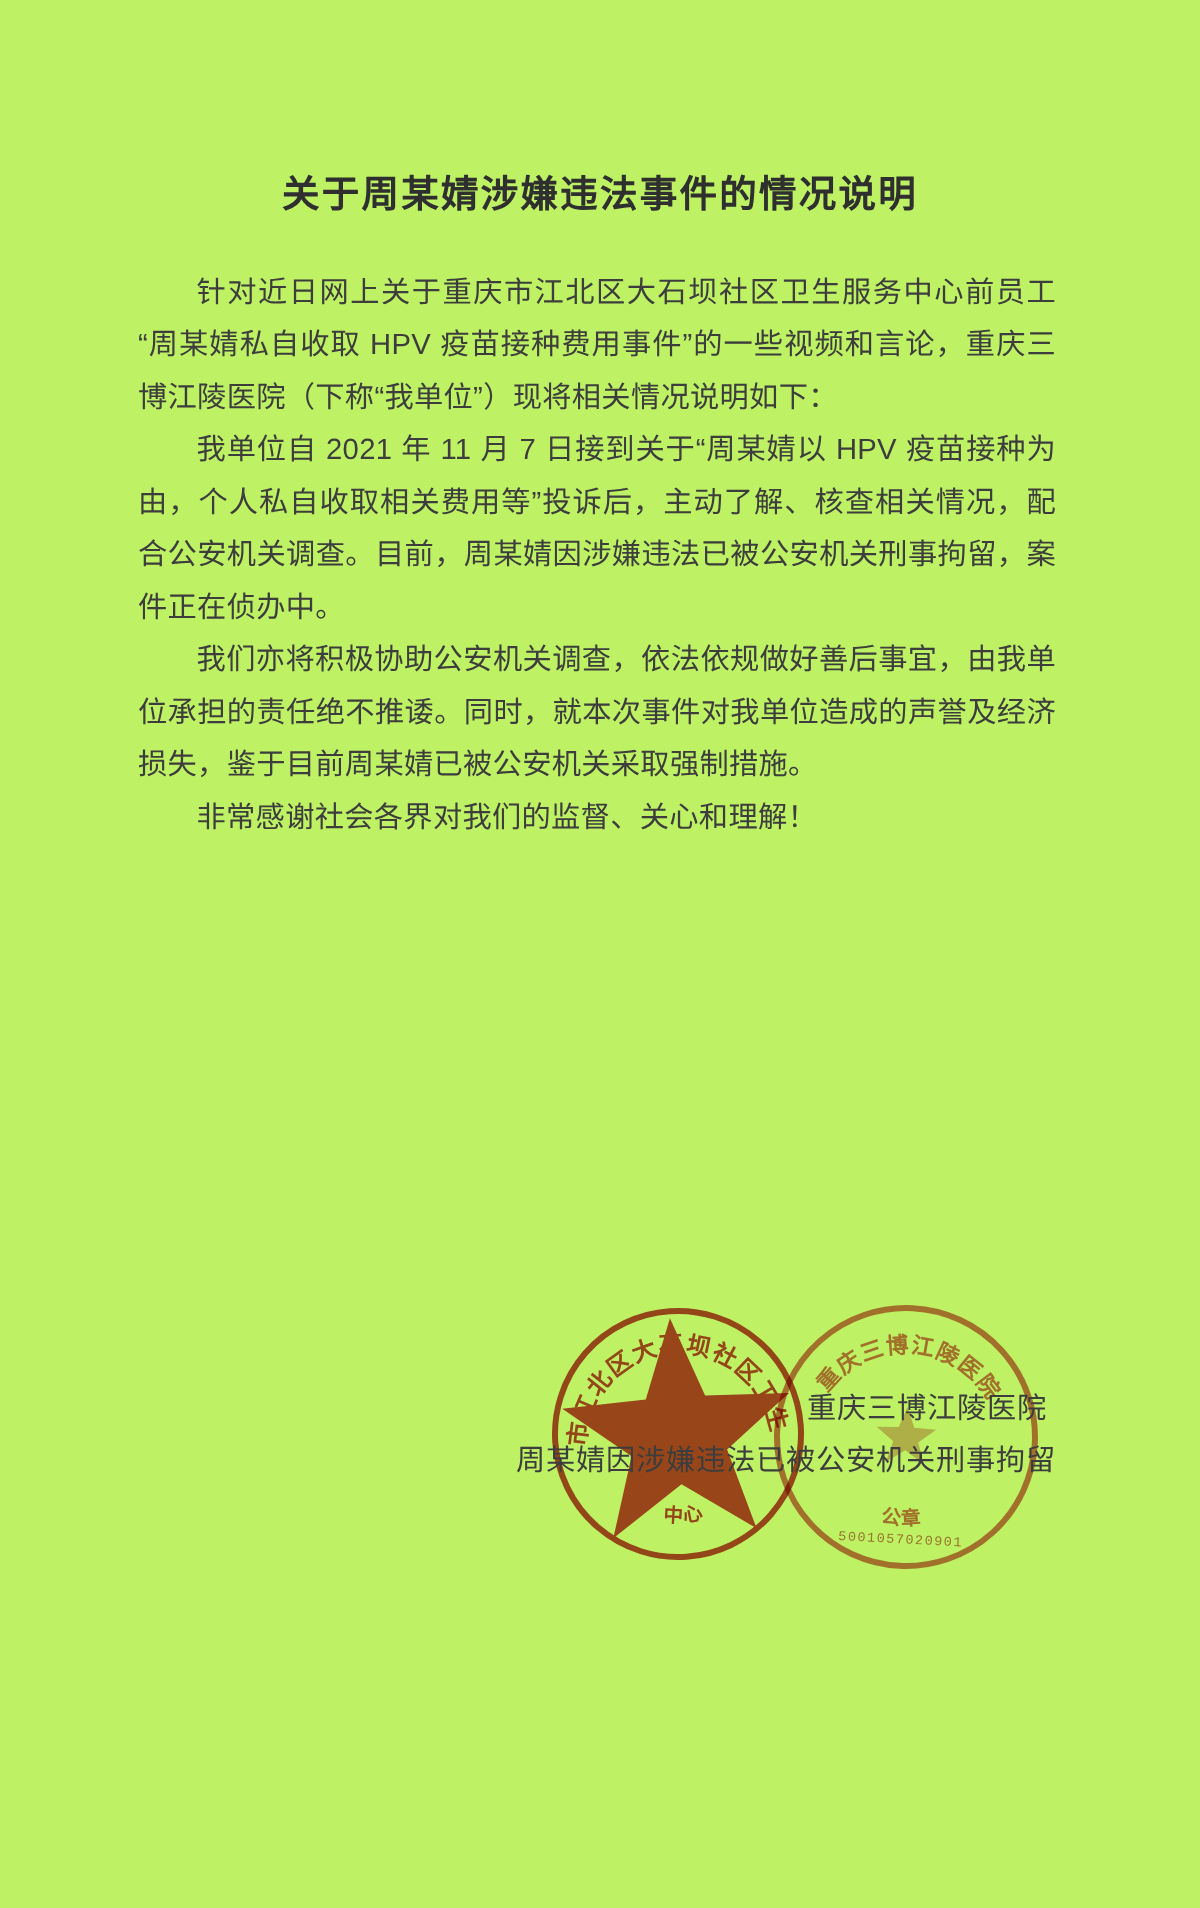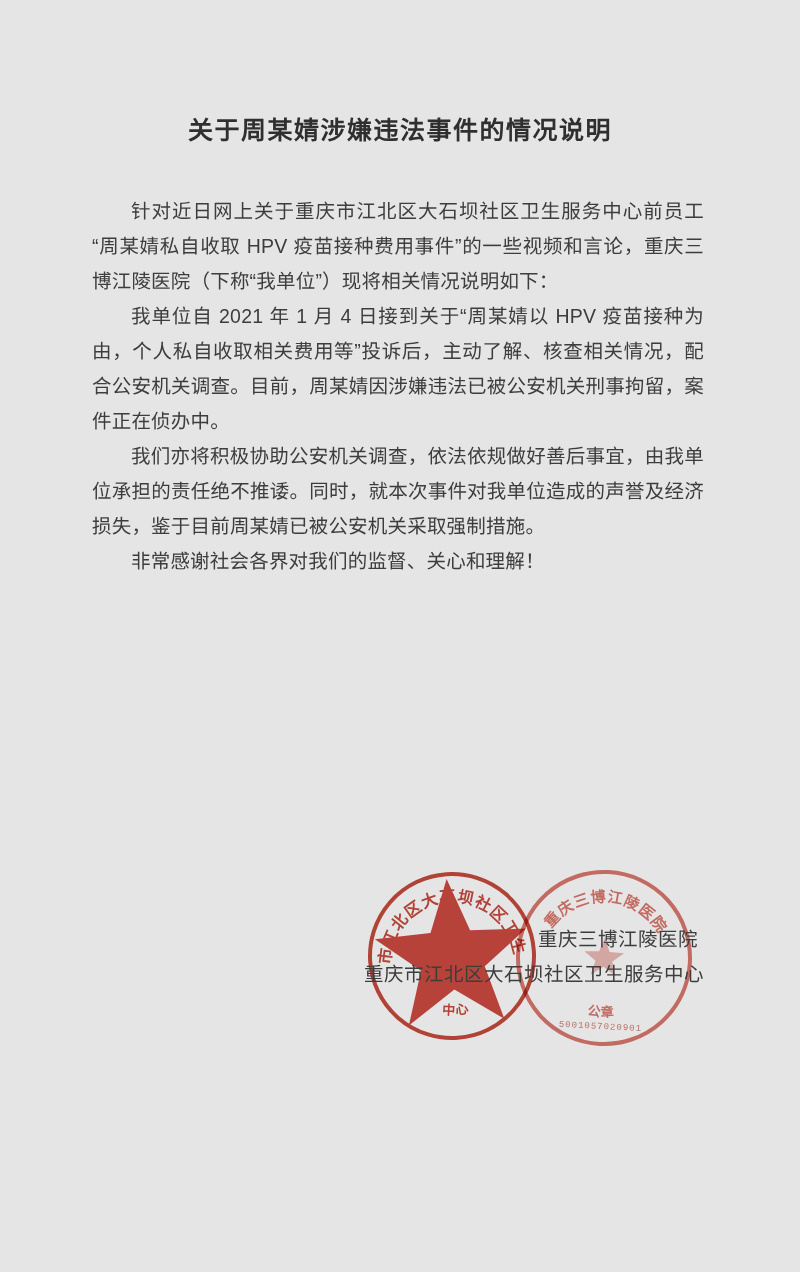--- a/index.html
+++ b/index.html
@@ -13,41 +13,41 @@
     height: 1272px;
     position: relative;
     overflow: hidden;
     font-family: "Liberation Sans", "DejaVu Sans", sans-serif;
     color: #3a3a3a;
   }
 
   .page {
     position: absolute;
     inset: 0;
-    background: #e5e5e5;
+    background: #bef264;
   }
 
   
   .doc-title {
     position: absolute;
     top: 96px;
     left: 0;
     width: 800px;
     text-align: center;
     font-size: 25px;
     line-height: 34px;
     letter-spacing: 1.5px;
     font-weight: 600;
     color: #2f2f2f;
   }
 
   
   .body-block {
     position: absolute;
-    top: 194px;
+    top: 178px;
     left: 92px;
     width: 612px;
   }
 
   .para {
     font-size: 19.5px;
     line-height: 35px;
     letter-spacing: 0.2px;
     color: #3d3d3d;
     text-align: justify;
@@ -157,21 +157,21 @@
 </style>
 </head>
 <body>
 
 <div class="page">
 
   <h1 class="doc-title">关于周某婧涉嫌违法事件的情况说明</h1>
 
   <div class="body-block">
     <p class="para">针对近日网上关于重庆市江北区大石坝社区卫生服务中心前员工“周某婧私自收取 HPV 疫苗接种费用事件”的一些视频和言论，重庆三博江陵医院（下称“我单位”）现将相关情况说明如下：</p>
-    <p class="para">我单位自 2021 年 1 月 4 日接到关于“周某婧以 HPV 疫苗接种为由，个人私自收取相关费用等”投诉后，主动了解、核查相关情况，配合公安机关调查。目前，周某婧因涉嫌违法已被公安机关刑事拘留，案件正在侦办中。</p>
+    <p class="para">我单位自 2021 年 11 月 7 日接到关于“周某婧以 HPV 疫苗接种为由，个人私自收取相关费用等”投诉后，主动了解、核查相关情况，配合公安机关调查。目前，周某婧因涉嫌违法已被公安机关刑事拘留，案件正在侦办中。</p>
     <p class="para">我们亦将积极协助公安机关调查，依法依规做好善后事宜，由我单位承担的责任绝不推诿。同时，就本次事件对我单位造成的声誉及经济损失，鉴于目前周某婧已被公安机关采取强制措施。</p>
     <p class="para">非常感谢社会各界对我们的监督、关心和理解！</p>
   </div>
 
   <div class="seal seal-left">
     <div class="seal-ring"></div>
     <svg viewBox="0 0 168 168">
       <defs>
         <path id="arcL" d="M 22,92 A 62,62 0 0 1 146,92" fill="none"></path>
         <path id="arcLb" d="M 34,112 A 56,56 0 0 0 134,112" fill="none"></path>
@@ -203,16 +203,16 @@
       </text>
     </svg>
     <svg class="star" viewBox="0 0 100 100">
       <polygon points="50,4 61.8,35.5 95.1,36.8 69,57.5 78.5,89.5 50,70 21.5,89.5 31,57.5 4.9,36.8 38.2,35.5" fill="#cf6054"></polygon>
     </svg>
     <div class="seal-code">5001057020901</div>
   </div>
 
   <div class="sign-block">
     <div class="sign-line org-1">重庆三博江陵医院</div>
-    <div class="sign-line org-2">重庆市江北区大石坝社区卫生服务中心</div>
+    <div class="sign-line org-2">周某婧因涉嫌违法已被公安机关刑事拘留</div>
   </div>
 
 </div>
 
 </body></html>

